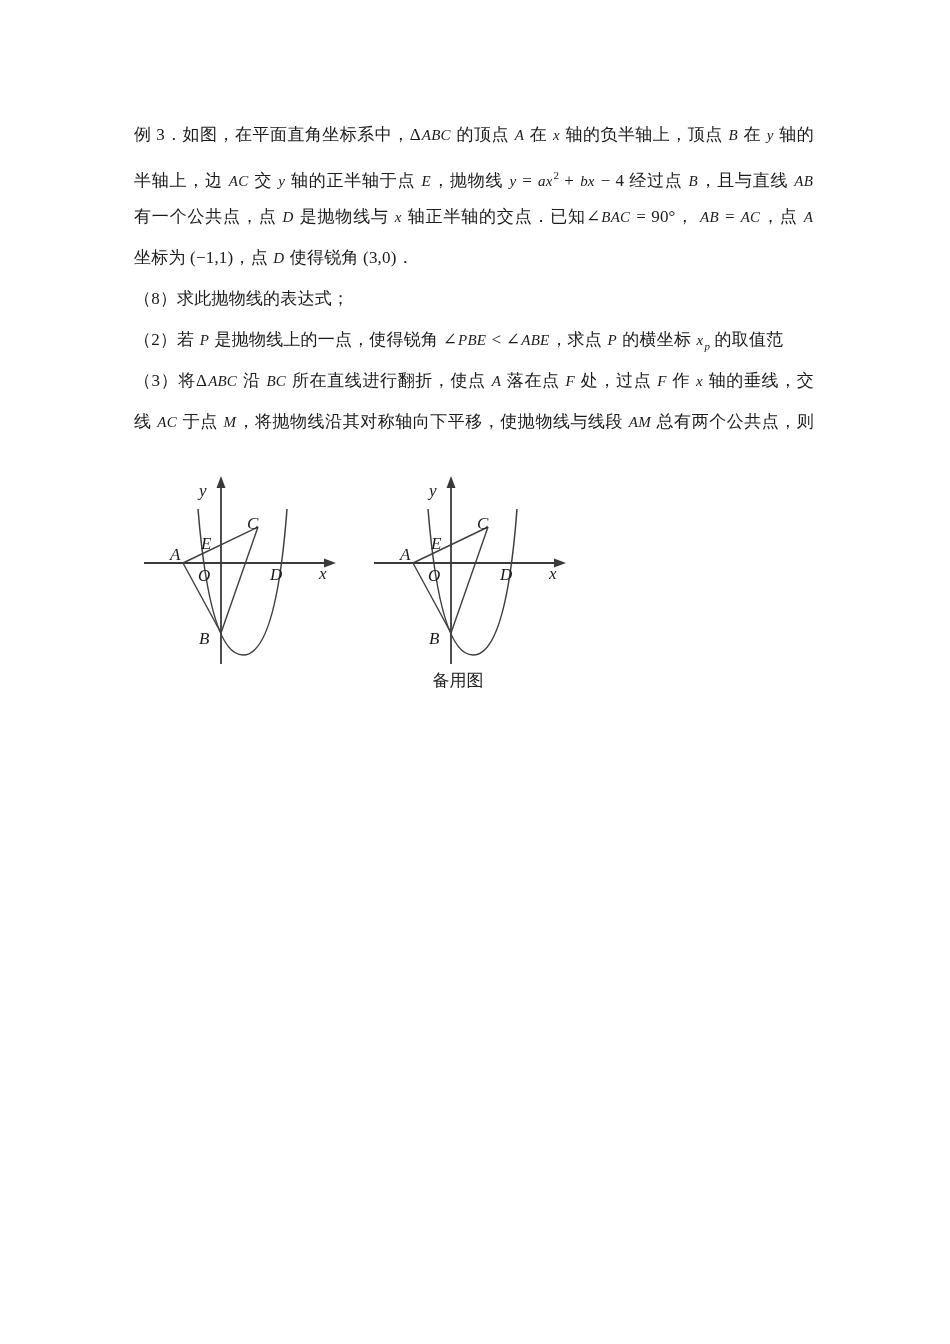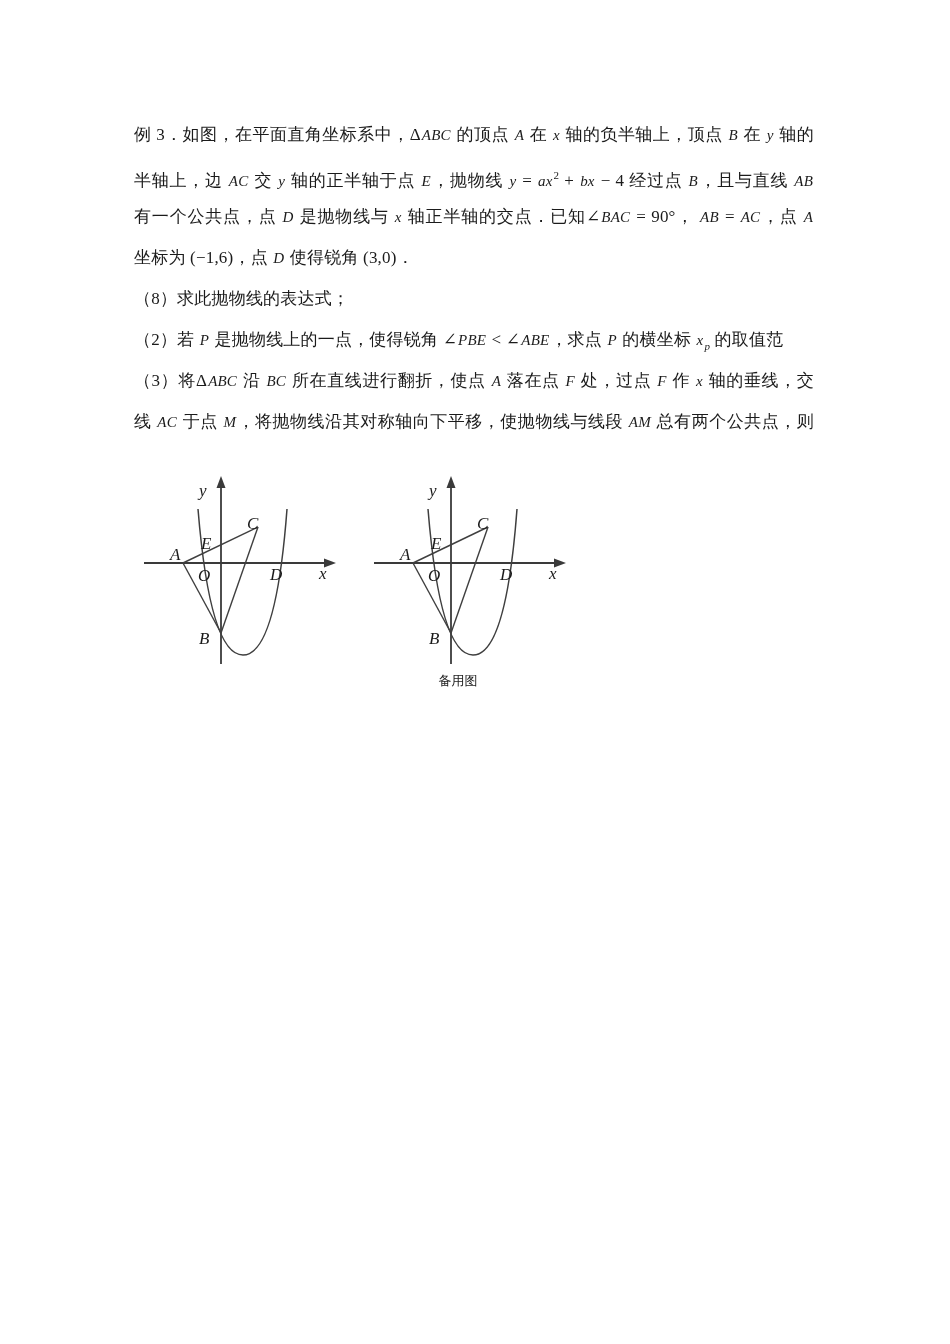--- a/index.html
+++ b/index.html
@@ -19,41 +19,41 @@
   .seg-it { font-style:italic; font-size:15px; padding:0 1px; }
   .seg-sup { font-size:11px; vertical-align:super; font-style:normal; }
   .seg-sub { font-size:11px; vertical-align:-5px; font-style:italic; }
   .figure { position:absolute; width:200px; height:210px; }
   .figure svg { display:block; width:200px; height:210px; }
   .fig1 { left:140px; top:472px; }
   .fig2 { left:370px; top:472px; }
   .fig-caption {
     position:absolute; left:382px; top:668px; width:152px; height:26px;
     text-align:center; font-family:"Liberation Sans","DejaVu Sans",sans-serif;
-    font-size:13px; color:#222; line-height:26px;
+    font-size:17px; color:#222; line-height:26px;
   }
   .axis  { stroke:#3a3a3a; stroke-width:1.8; fill:none; }
   .curve { stroke:#3f3f3f; stroke-width:1.5; fill:none; }
   .tri   { stroke:#3f3f3f; stroke-width:1.4; fill:none; }
   .arrow { fill:#3a3a3a; stroke:none; }
   .flabel {
     font-family:"Liberation Serif","DejaVu Serif",serif;
     font-style:italic; font-size:17px; fill:#1a1a1a;
   }
 </style>
 </head>
 <body>
 
 <div class="page">
 
   <div class="problem">
       <div class="line justify"><span class="seg-cn">例 3．如图，在平面直角坐标系中，</span><span class="seg-rm">Δ</span><span class="seg-it">ABC</span><span class="seg-cn"> 的顶点 </span><span class="seg-it">A</span><span class="seg-cn"> 在 </span><span class="seg-it">x</span><span class="seg-cn"> 轴的负半轴上，顶点 </span><span class="seg-it">B</span><span class="seg-cn"> 在 </span><span class="seg-it">y</span><span class="seg-cn"> 轴的负</span></div>
       <div class="line justify"><span class="seg-cn">半轴上，边 </span><span class="seg-it">AC</span><span class="seg-cn"> 交 </span><span class="seg-it">y</span><span class="seg-cn"> 轴的正半轴于点 </span><span class="seg-it">E</span><span class="seg-cn">，抛物线 </span><span class="seg-it">y</span><span class="seg-rm"> = </span><span class="seg-it">ax</span><span class="seg-sup">2</span><span class="seg-rm"> + </span><span class="seg-it">bx</span><span class="seg-rm"> − 4 </span><span class="seg-cn">经过点 </span><span class="seg-it">B</span><span class="seg-cn">，且与直线 </span><span class="seg-it">AB</span></div>
       <div class="line justify"><span class="seg-cn">有一个公共点，点 </span><span class="seg-it">D</span><span class="seg-cn"> 是抛物线与 </span><span class="seg-it">x</span><span class="seg-cn"> 轴正半轴的交点．已知</span><span class="seg-rm">∠</span><span class="seg-it">BAC</span><span class="seg-rm"> = 90°</span><span class="seg-cn">， </span><span class="seg-it">AB</span><span class="seg-rm"> = </span><span class="seg-it">AC</span><span class="seg-cn">，点 </span><span class="seg-it">A</span></div>
-      <div class="line"><span class="seg-cn">坐标为 </span><span class="seg-rm">(−1,6)</span><span class="seg-cn">，点 </span><span class="seg-it">D</span><span class="seg-cn"> 使得锐角 </span><span class="seg-rm">(3,0)</span><span class="seg-cn">．</span></div>
+      <div class="line"><span class="seg-cn">坐标为 </span><span class="seg-rm">(−1,1)</span><span class="seg-cn">，点 </span><span class="seg-it">D</span><span class="seg-cn"> 使得锐角 </span><span class="seg-rm">(3,0)</span><span class="seg-cn">．</span></div>
       <div class="line"><span class="seg-cn">（8）求此抛物线的表达式；</span></div>
       <div class="line"><span class="seg-cn">（2）若 </span><span class="seg-it">P</span><span class="seg-cn"> 是抛物线上的一点，使得锐角 </span><span class="seg-rm">∠</span><span class="seg-it">PBE</span><span class="seg-rm"> &lt; ∠</span><span class="seg-it">ABE</span><span class="seg-cn">，求点 </span><span class="seg-it">P</span><span class="seg-cn"> 的横坐标 </span><span class="seg-it">x</span><span class="seg-sub">p</span><span class="seg-cn"> 的取值范围；</span></div>
       <div class="line justify"><span class="seg-cn">（3）将</span><span class="seg-rm">Δ</span><span class="seg-it">ABC</span><span class="seg-cn"> 沿 </span><span class="seg-it">BC</span><span class="seg-cn"> 所在直线进行翻折，使点 </span><span class="seg-it">A</span><span class="seg-cn"> 落在点 </span><span class="seg-it">F</span><span class="seg-cn"> 处，过点 </span><span class="seg-it">F</span><span class="seg-cn"> 作 </span><span class="seg-it">x</span><span class="seg-cn"> 轴的垂线，交直</span></div>
       <div class="line justify"><span class="seg-cn">线 </span><span class="seg-it">AC</span><span class="seg-cn"> 于点 </span><span class="seg-it">M</span><span class="seg-cn">，将抛物线沿其对称轴向下平移，使抛物线与线段 </span><span class="seg-it">AM</span><span class="seg-cn"> 总有两个公共点，则</span></div>
     </div>
 
   <div class="figure fig1">
     <svg viewBox="0 0 200 210" xmlns="http://www.w3.org/2000/svg">
       <line class="axis" x1="4" y1="91" x2="188" y2="91"></line>
       <polygon class="arrow" points="196,91 184,86.5 184,95.5"></polygon>

